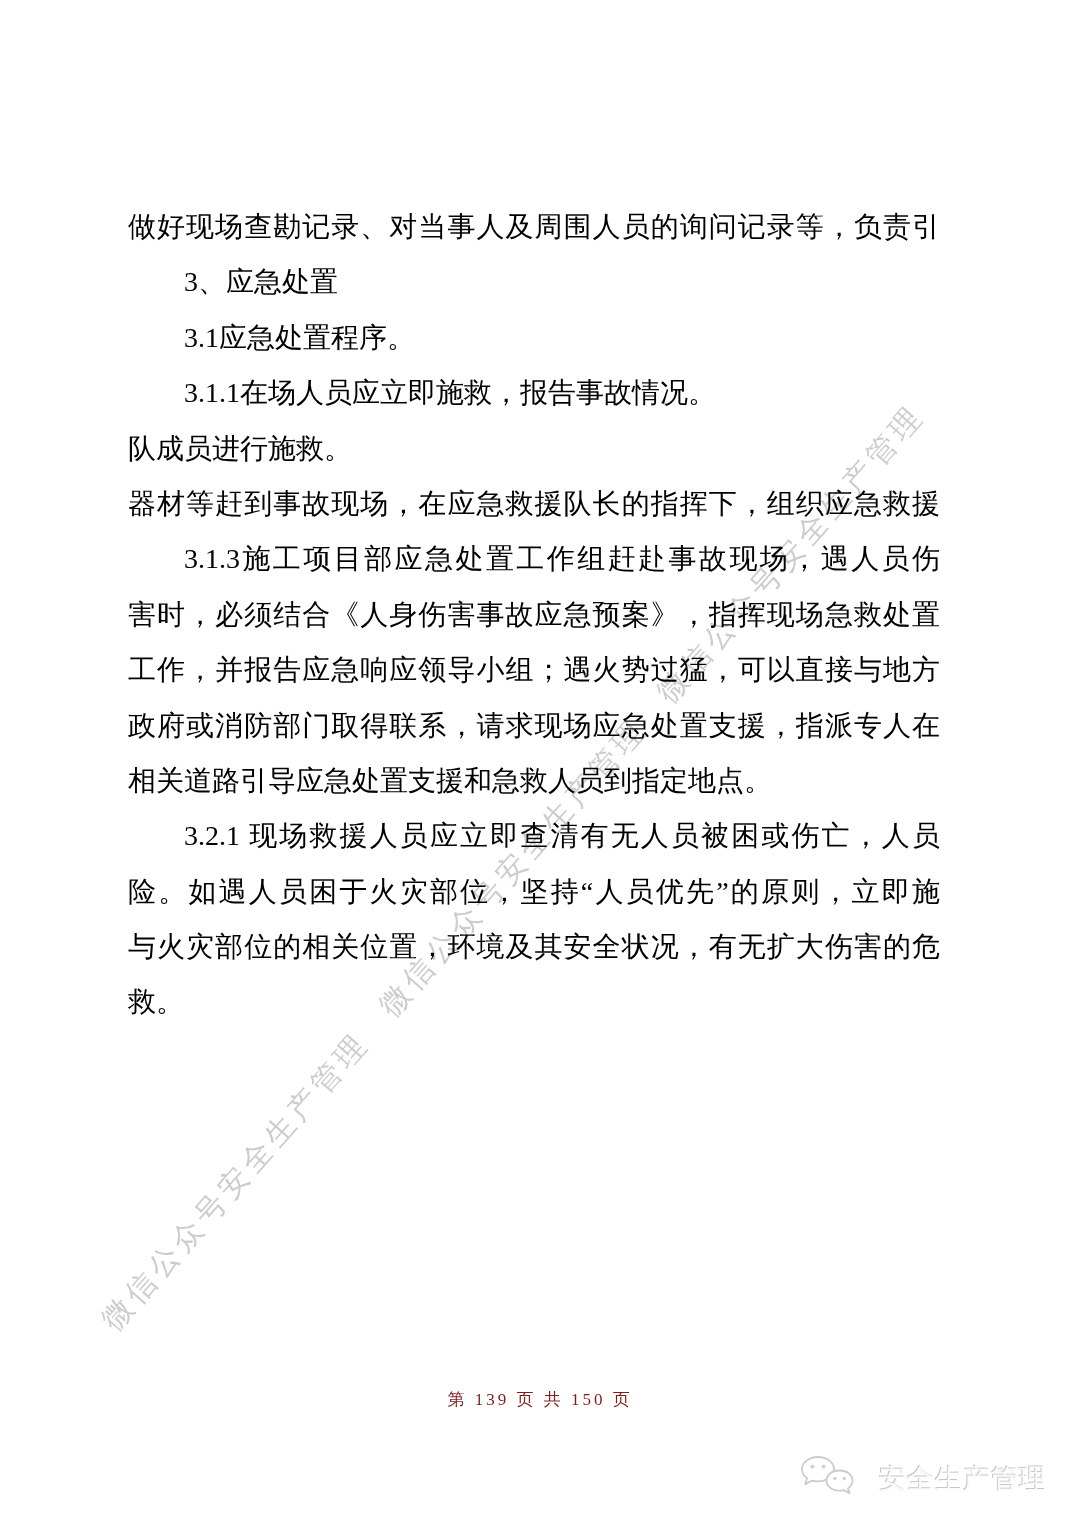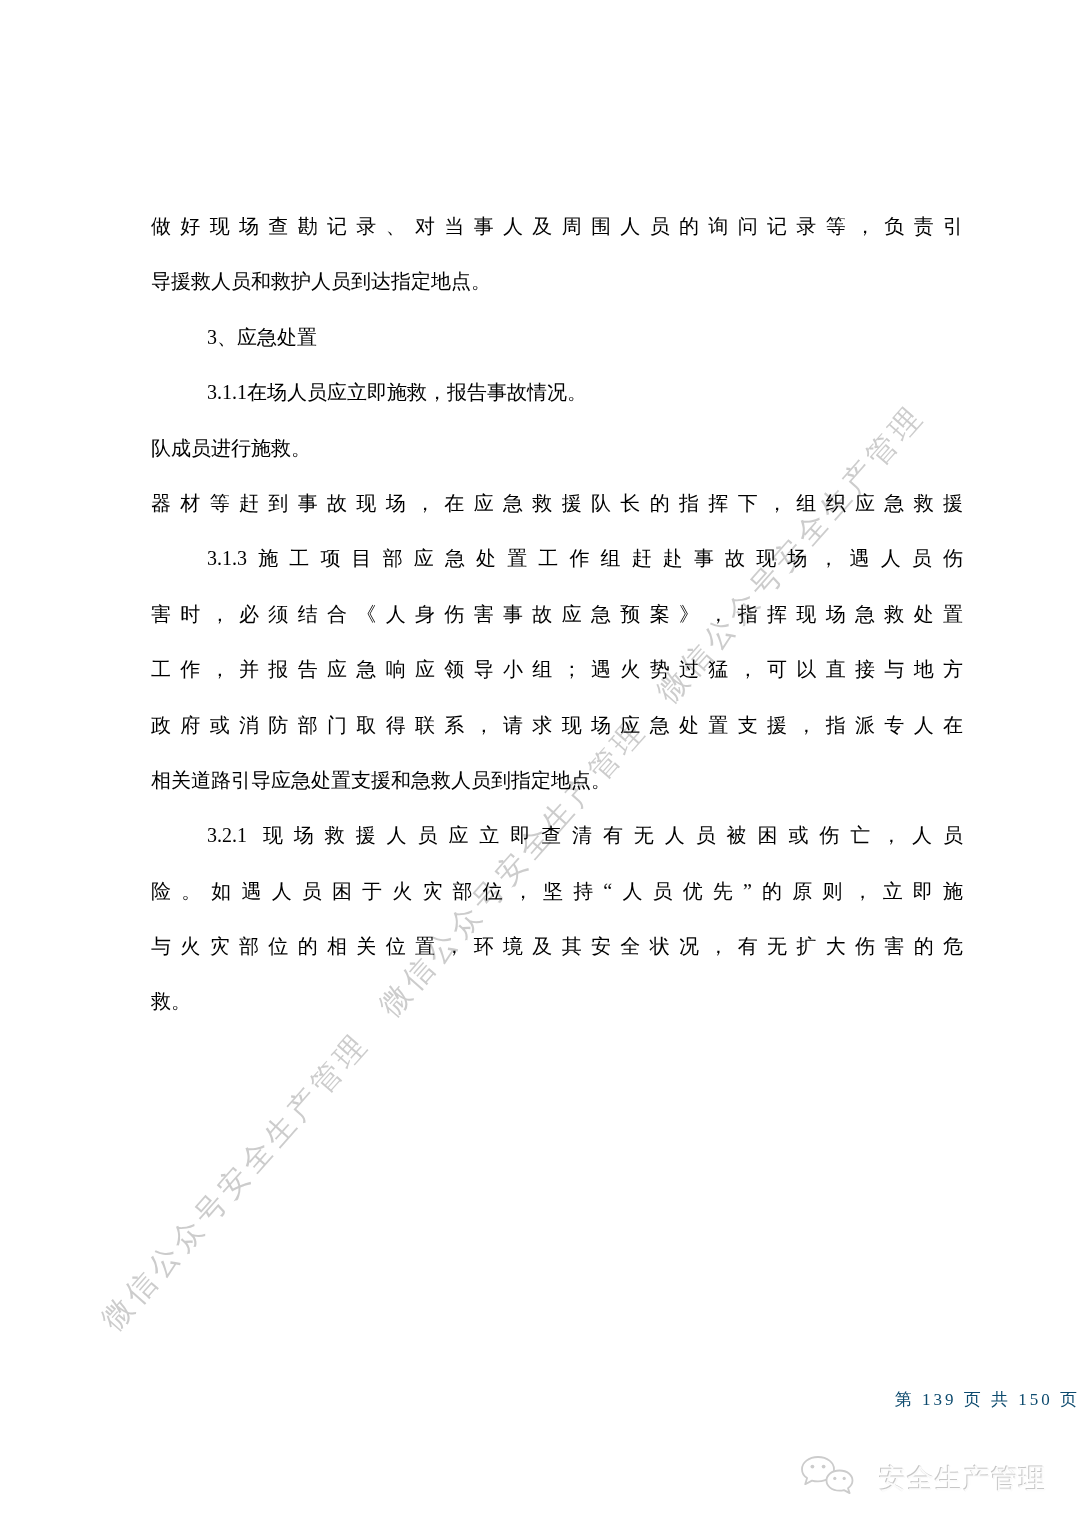--- a/index.html
+++ b/index.html
@@ -27,24 +27,24 @@
     gap: 34px;
     font-size: 30px;
     letter-spacing: 5px;
     color: rgba(134, 134, 134, 0.42);
     pointer-events: none;
   }
 
   
   .content {
     position: absolute;
-    left: 151px;
+    left: 128px;
     top: 199px;
     width: 812px;
-    font-size: 20px;
+    font-size: 28px;
     line-height: 55.4px;
   }
   .line {
     height: 55.4px;
     text-align: justify;
     text-align-last: justify;
     text-justify: inter-character;
     white-space: nowrap;
   }
   .line.last { text-align-last: left; }
@@ -53,24 +53,24 @@
     font-family: "Liberation Sans", "DejaVu Sans", sans-serif;
     font-weight: normal;
   }
 
   
   .footer {
     position: absolute;
     top: 1388px;
     left: 0;
     width: 100%;
-    text-align: right;
+    text-align: center;
     font-size: 17px;
     letter-spacing: 3px;
-    color: #0c4a6e;
+    color: #7f1d1d;
   }
 
   
   .brand {
     position: absolute;
     top: 1455px;
     right: 33px;
     display: flex;
     align-items: center;
     gap: 19px;
@@ -88,26 +88,26 @@
 <div class="page">
 
   <div class="watermark">
     <span>微信公众号安全生产管理</span>
     <span>微信公众号安全生产管理</span>
     <span>微信公众号安全生产管理</span>
   </div>
 
   <div class="content">
     <div class="line">做好现场查勘记录、对当事人及周围人员的询问记录等，负责引</div>
-    <div class="line last">导援救人员和救护人员到达指定地点。</div>
 
     <div class="line last indent heading">
       <span class="num">3、</span><span class="hei">应急处置</span>
     </div>
 
+    <div class="line last indent">3.1应急处置程序。</div>
 
     <div class="line last indent">3.1.1在场人员应立即施救，报告事故情况。</div>
 
     <div class="line last">队成员进行施救。</div>
     <div class="line">器材等赶到事故现场，在应急救援队长的指挥下，组织应急救援</div>
 
     <div class="line indent">3.1.3施工项目部应急处置工作组赶赴事故现场，遇人员伤</div>
     <div class="line">害时，必须结合《人身伤害事故应急预案》，指挥现场急救处置</div>
     <div class="line">工作，并报告应急响应领导小组；遇火势过猛，可以直接与地方</div>
     <div class="line">政府或消防部门取得联系，请求现场应急处置支援，指派专人在</div>

